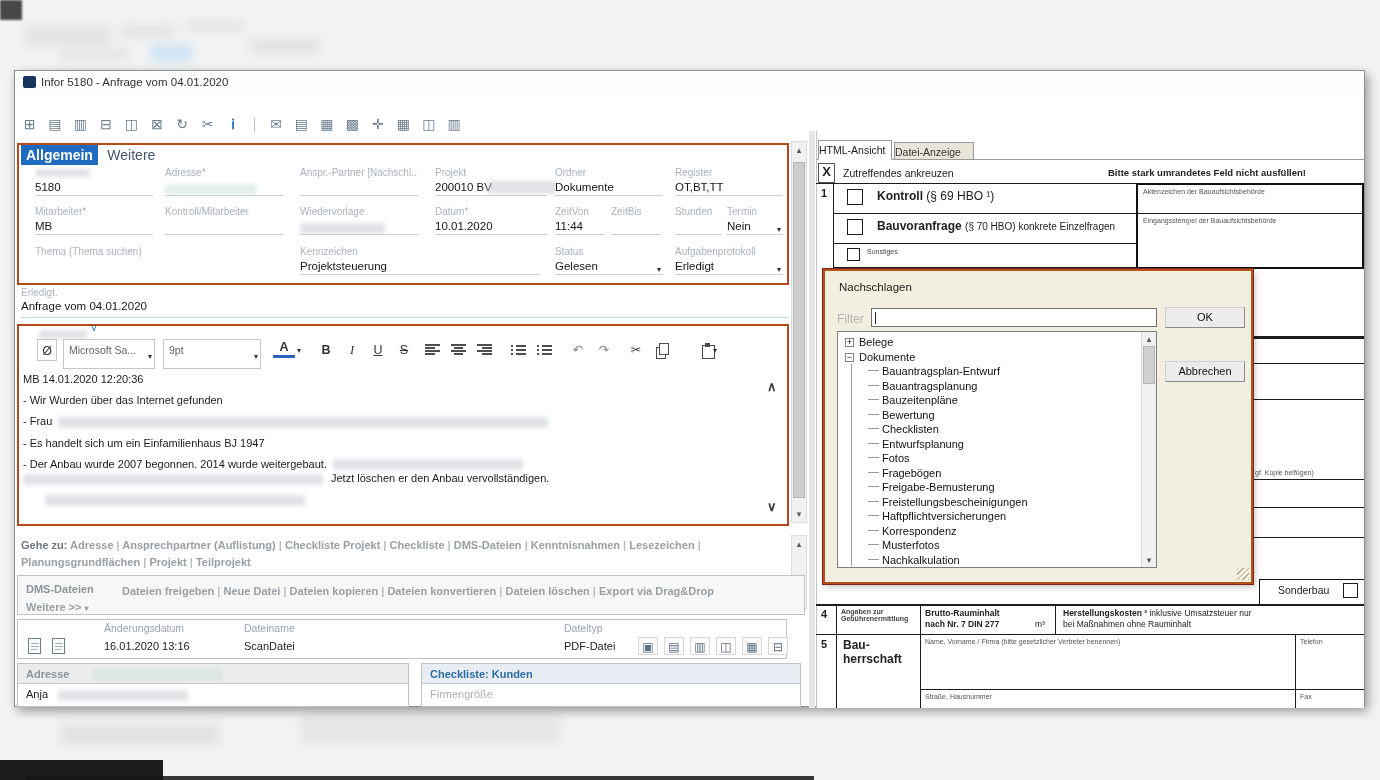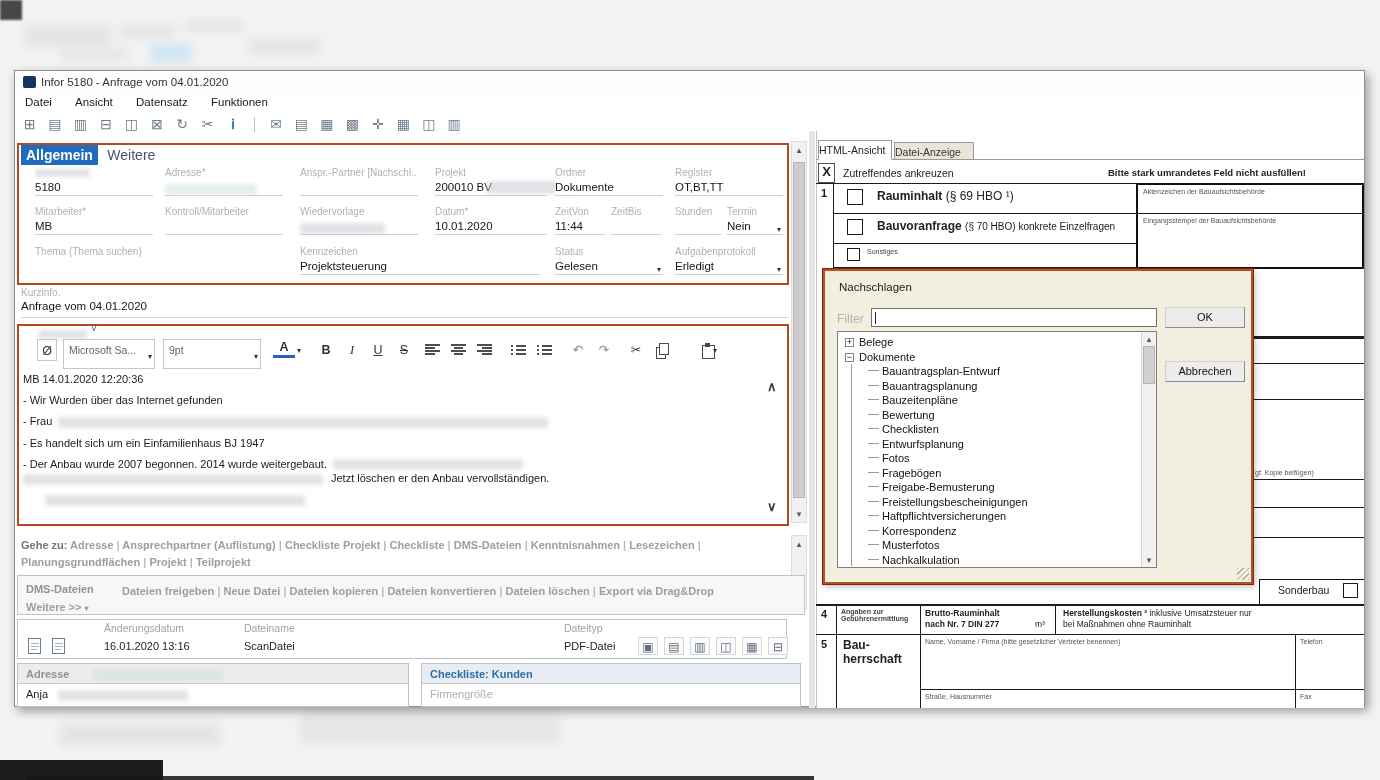--- a/index.html
+++ b/index.html
@@ -82,26 +82,20 @@
 <div class="a" style="left:0;top:760px;width:163px;height:20px;background:#1d1d1d;filter:blur(.6px)"></div>
 <div class="a" style="left:26px;top:776px;width:788px;height:4px;background:#161616;opacity:.85;filter:blur(.6px)"></div>
 
 <div class="window">
 
   
   <div class="titlebar">
     <span class="appicon"></span>
     <span class="a" style="left:26px;top:0">Infor 5180 - Anfrage vom 04.01.2020</span>
   </div>
-  <div class="menubar">
-    <span class="menu">Datei</span>
-    <span class="menu">Ansicht</span>
-    <span class="menu">Datensatz</span>
-    <span class="menu">Funktionen</span>
-  </div>
   <div class="toolbar">
     <span class="tbi">⊞</span>
     <span class="tbi">▤</span>
     <span class="tbi">▥</span>
     <span class="tbi">⊟</span>
     <span class="tbi">◫</span>
     <span class="tbi">⊠</span>
     <span class="tbi">↻</span>
     <span class="tbi">✂</span>
     <span class="tbi">ℹ</span>
@@ -198,21 +192,21 @@
   <div class="fld" style="left:540px;top:175px;width:108px">
     <div class="flabel">Status</div>
     <div class="fvalue"><span>Gelesen</span><span class="dd">▾</span></div>
   </div>
   <div class="fld" style="left:660px;top:175px;width:108px">
     <div class="flabel">Aufgabenprotokoll</div>
     <div class="fvalue"><span>Erledigt</span><span class="dd">▾</span></div>
   </div>
 
   
-  <div class="a flabel" style="left:6px;top:216px;width:200px">Kurzinfo.</div>
+  <div class="a flabel" style="left:6px;top:216px;width:200px">Erledigt.</div>
   <div class="a" style="left:6px;top:229px;font-size:11.5px;color:#161616">Anfrage vom 04.01.2020</div>
   <div class="a" style="left:6px;top:246px;width:768px;height:1px;background:#b9dcec"></div>
 
   
   <div class="sec" style="left:2px;top:253px;width:772px;height:202px"></div>
   <div class="rd" style="left:24px;top:259px;width:48px;height:9px"></div>
   <span class="a" style="left:76px;top:252px;font-size:10px;color:#2a6496">˅</span>
 
   <div class="a ebtn" style="left:22px;top:268px;width:20px;border:1px solid #c6c6c6">Ø</div>
   <div class="esel" style="left:48px;top:268px;width:92px"><span>Microsoft Sa...</span><span class="dd">▾</span></div>
@@ -313,21 +307,21 @@
   <div class="a" style="left:803px;top:92px;width:17px;height:20px;border:1px solid #555;font-weight:bold;font-size:13px;text-align:center">X</div>
   <span class="a" style="left:828px;top:96px;font-size:10.5px">Zutreffendes ankreuzen</span>
   <span class="a" style="left:1093px;top:96px;font-size:9.5px;font-weight:bold">Bitte stark umrandetes Feld nicht ausfüllen!</span>
 
   
   <div class="hline" style="left:801px;top:112px;width:548px;height:1px"></div>
   <div class="vline" style="left:818px;top:112px;width:1px;height:84px"></div>
   <span class="a" style="left:806px;top:116px;font-size:11px;font-weight:bold">1</span>
 
   <div class="cb" style="left:832px;top:118px;width:16px;height:16px"></div>
-  <span class="a" style="left:862px;top:118px;font-size:12px"><b>Rauminhalt</b> <span>(§ 69 HBO ¹)</span></span>
+  <span class="a" style="left:862px;top:118px;font-size:12px"><b>Kontroll</b> <span>(§ 69 HBO ¹)</span></span>
   <div class="hline" style="left:818px;top:142px;width:303px;height:1px"></div>
 
   <div class="cb" style="left:832px;top:148px;width:16px;height:16px"></div>
   <span class="a" style="left:862px;top:148px;font-size:12px"><b>Bauvoranfrage</b> <span style="font-size:10px">(§ 70 HBO) konkrete Einzelfragen</span></span>
   <div class="hline" style="left:818px;top:172px;width:303px;height:1px"></div>
 
   <div class="cb" style="left:832px;top:177px;width:13px;height:13px"></div>
   <span class="a tiny" style="left:852px;top:177px">Sonstiges</span>
   <div class="hline" style="left:818px;top:196px;width:303px;height:1px"></div>
   <div class="rd" style="left:828px;top:202px;width:55px;height:8px"></div>

